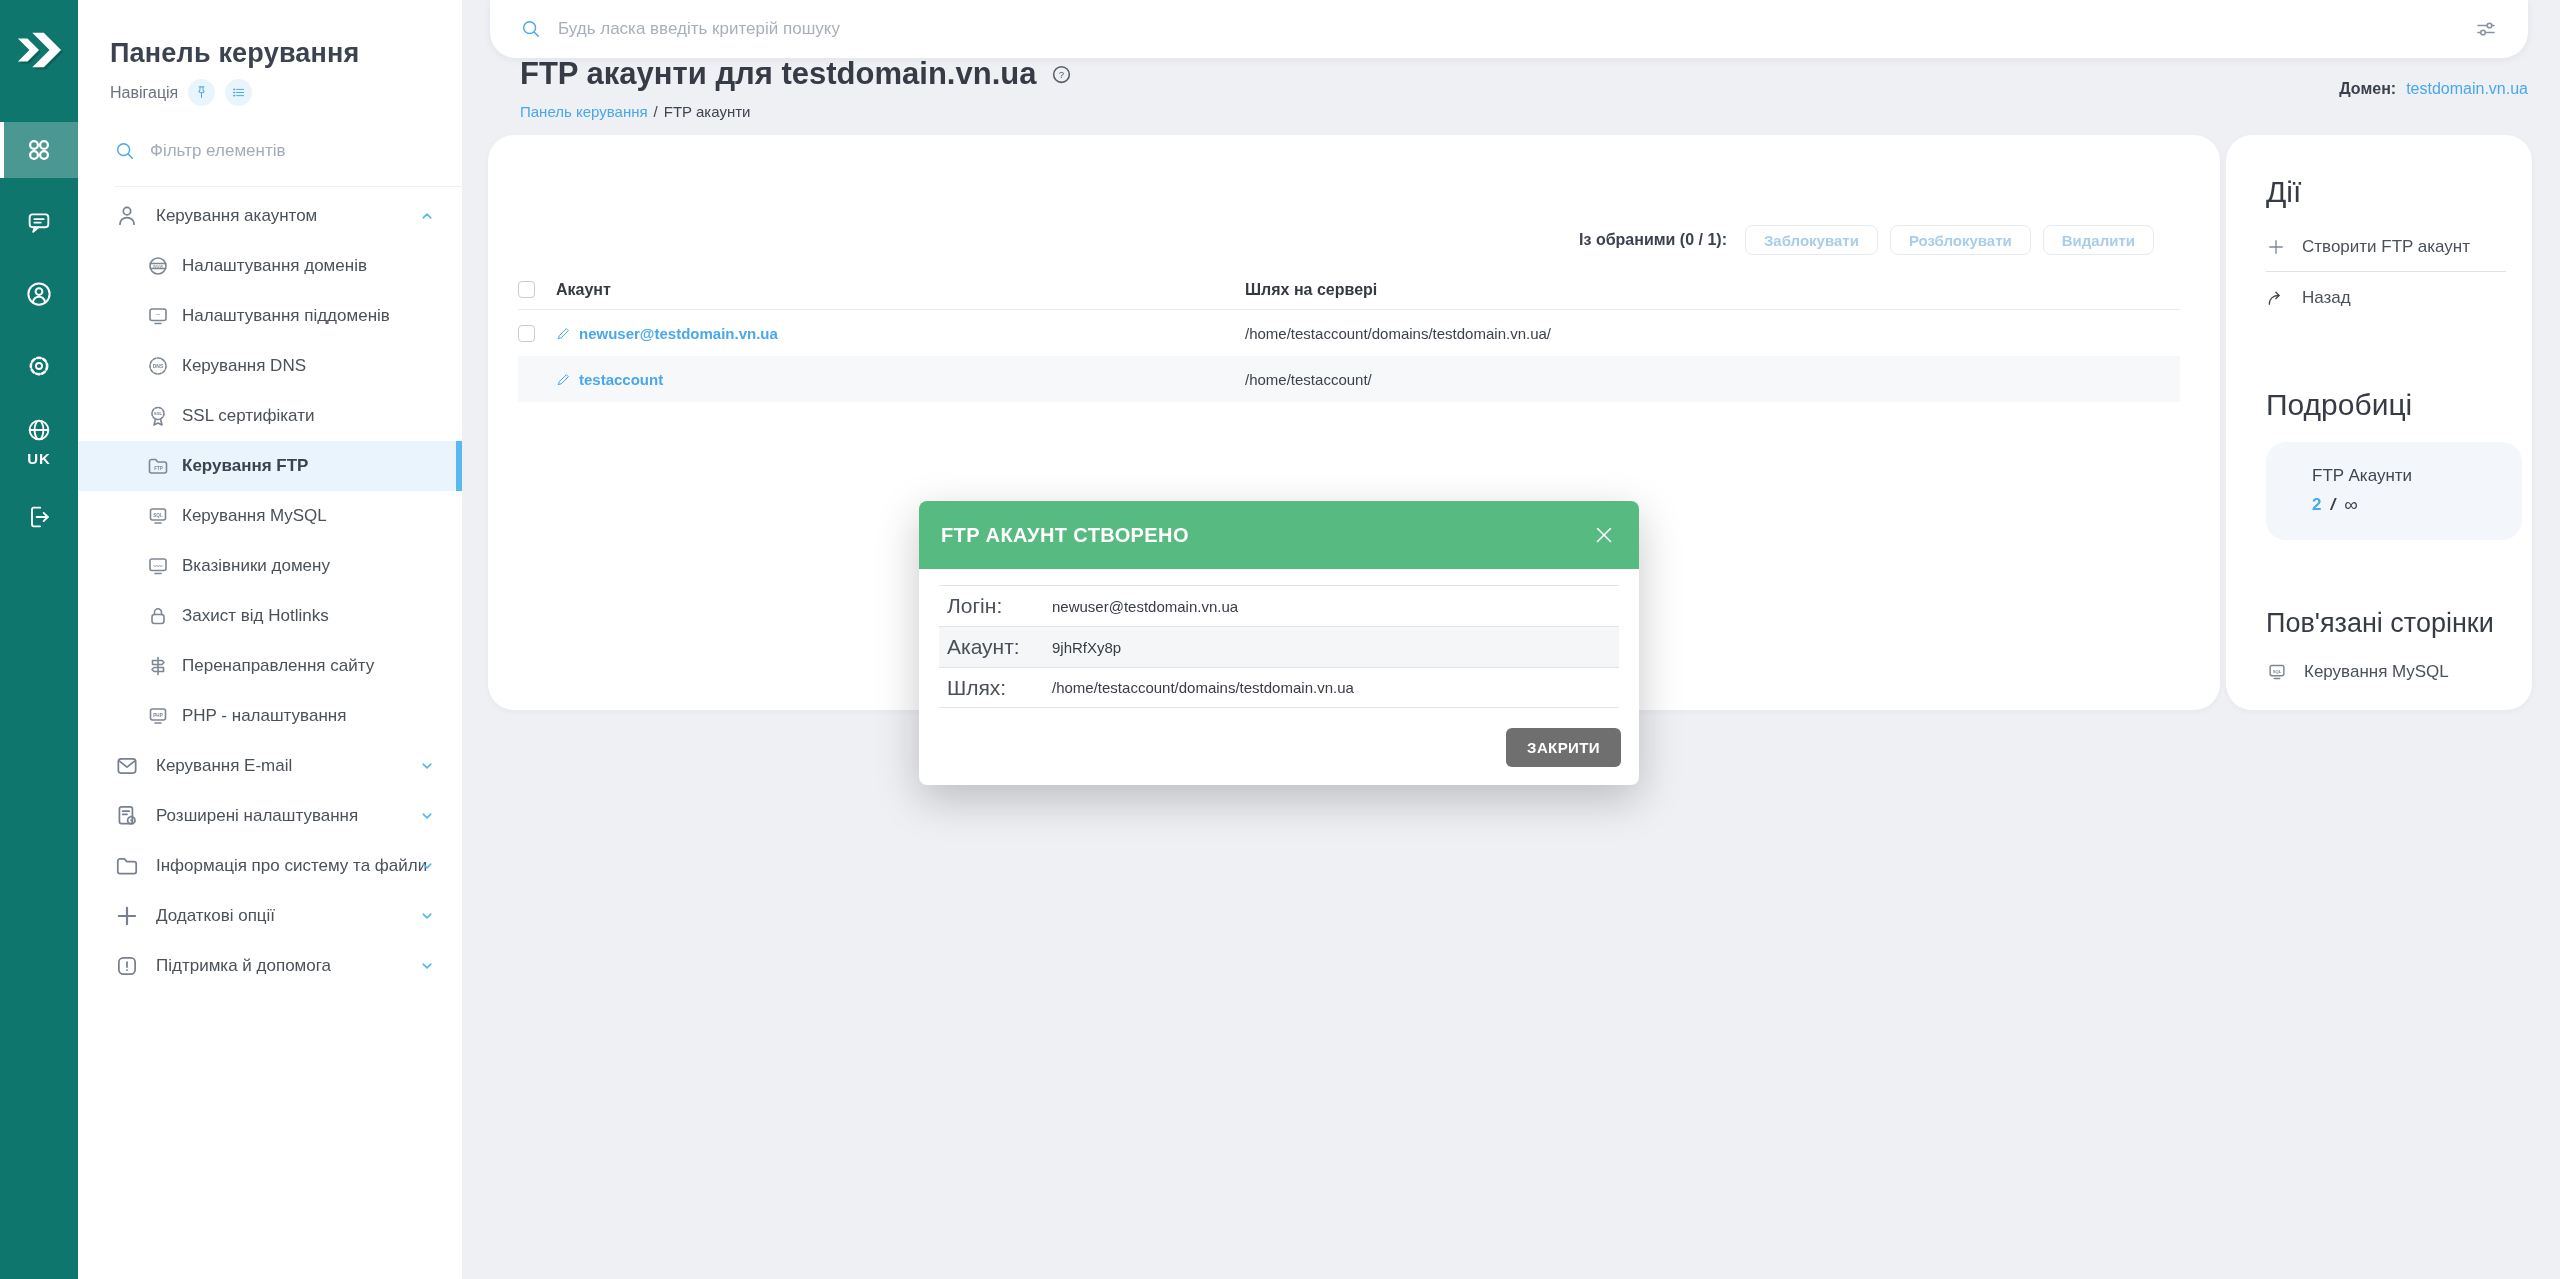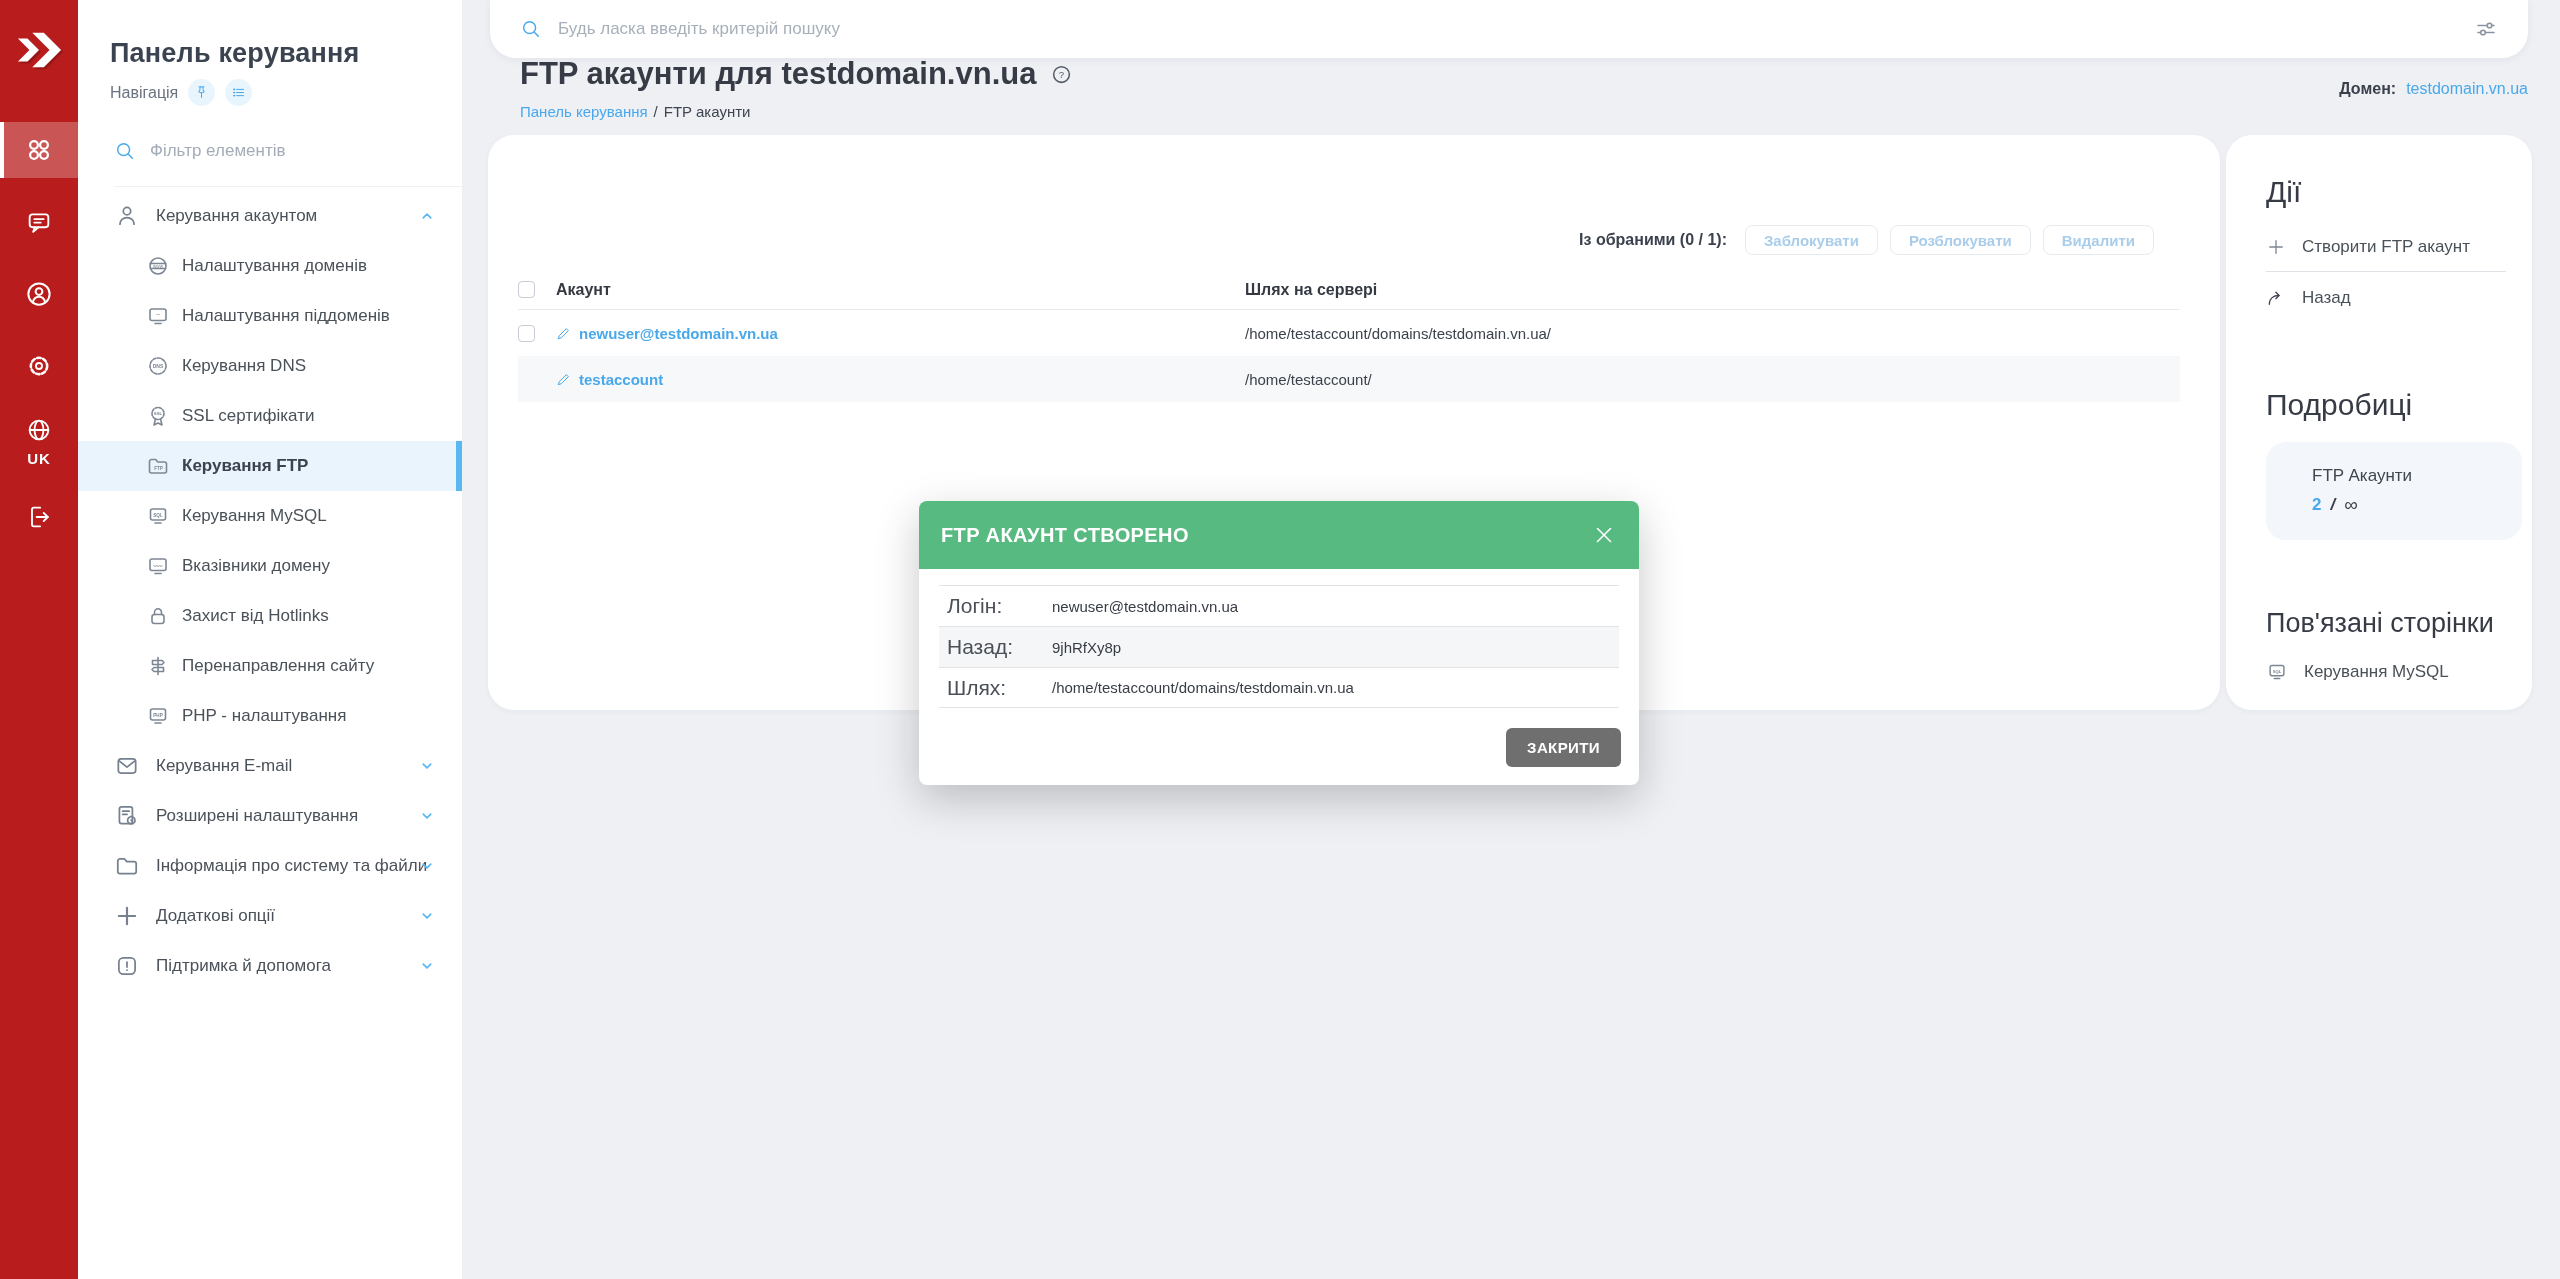--- a/index.html
+++ b/index.html
@@ -5,21 +5,21 @@
   * { box-sizing: border-box; margin: 0; padding: 0; }
   html,body { width:2560px; height:1279px; overflow:hidden; }
   body {
     font-family: "Liberation Sans", sans-serif;
     background:#eef0f4; position:relative; color:#3c424c;
   }
   svg { display:block; }
   .st { stroke:currentColor; fill:none; stroke-width:1.6; stroke-linecap:round; stroke-linejoin:round; }
 
   
-  .strip { position:absolute; left:0; top:0; width:78px; height:1279px; background:#b91c1c;
+  .strip { position:absolute; left:0; top:0; width:78px; height:1279px; background:#0f766e;
            display:flex; flex-direction:column; align-items:center; z-index:6; }
   .strip-logo { margin-top:26px; height:48px; display:flex; align-items:center;
                 filter:drop-shadow(2px 2px 0 rgba(0,0,0,0.18)); }
   .strip-item { width:78px; height:56px; display:flex; align-items:center; justify-content:center;
                 color:#fff; position:relative; cursor:pointer; }
   .strip-item.first { margin-top:48px; }
   .strip-item + .strip-item { margin-top:16px; }
   .strip-item.active { background:rgba(255,255,255,0.25); }
   .strip-item.active::before { content:""; position:absolute; left:0; top:0; bottom:0; width:4px; background:#fff; }
   .strip-lang-label { color:#fff; font-size:15px; font-weight:bold; letter-spacing:1px; margin-top:6px; }
@@ -473,21 +473,21 @@
       <line x1="6" y1="6" x2="18" y2="18"></line>
         <line x1="18" y1="6" x2="6" y2="18"></line>
     </svg>
   </div>
   <div class="modal-body">
     <div class="m-field">
       <span class="mf-label">Логін:</span>
       <span class="mf-value">newuser@testdomain.vn.ua</span>
     </div>
     <div class="m-field stripe">
-      <span class="mf-label">Назад:</span>
+      <span class="mf-label">Акаунт:</span>
       <span class="mf-value">9jhRfXy8p</span>
     </div>
     <div class="m-field">
       <span class="mf-label">Шлях:</span>
       <span class="mf-value">/home/testaccount/domains/testdomain.vn.ua</span>
     </div>
   </div>
   <div class="modal-foot">
     <button class="btn-dark">ЗАКРИТИ</button>
   </div>

